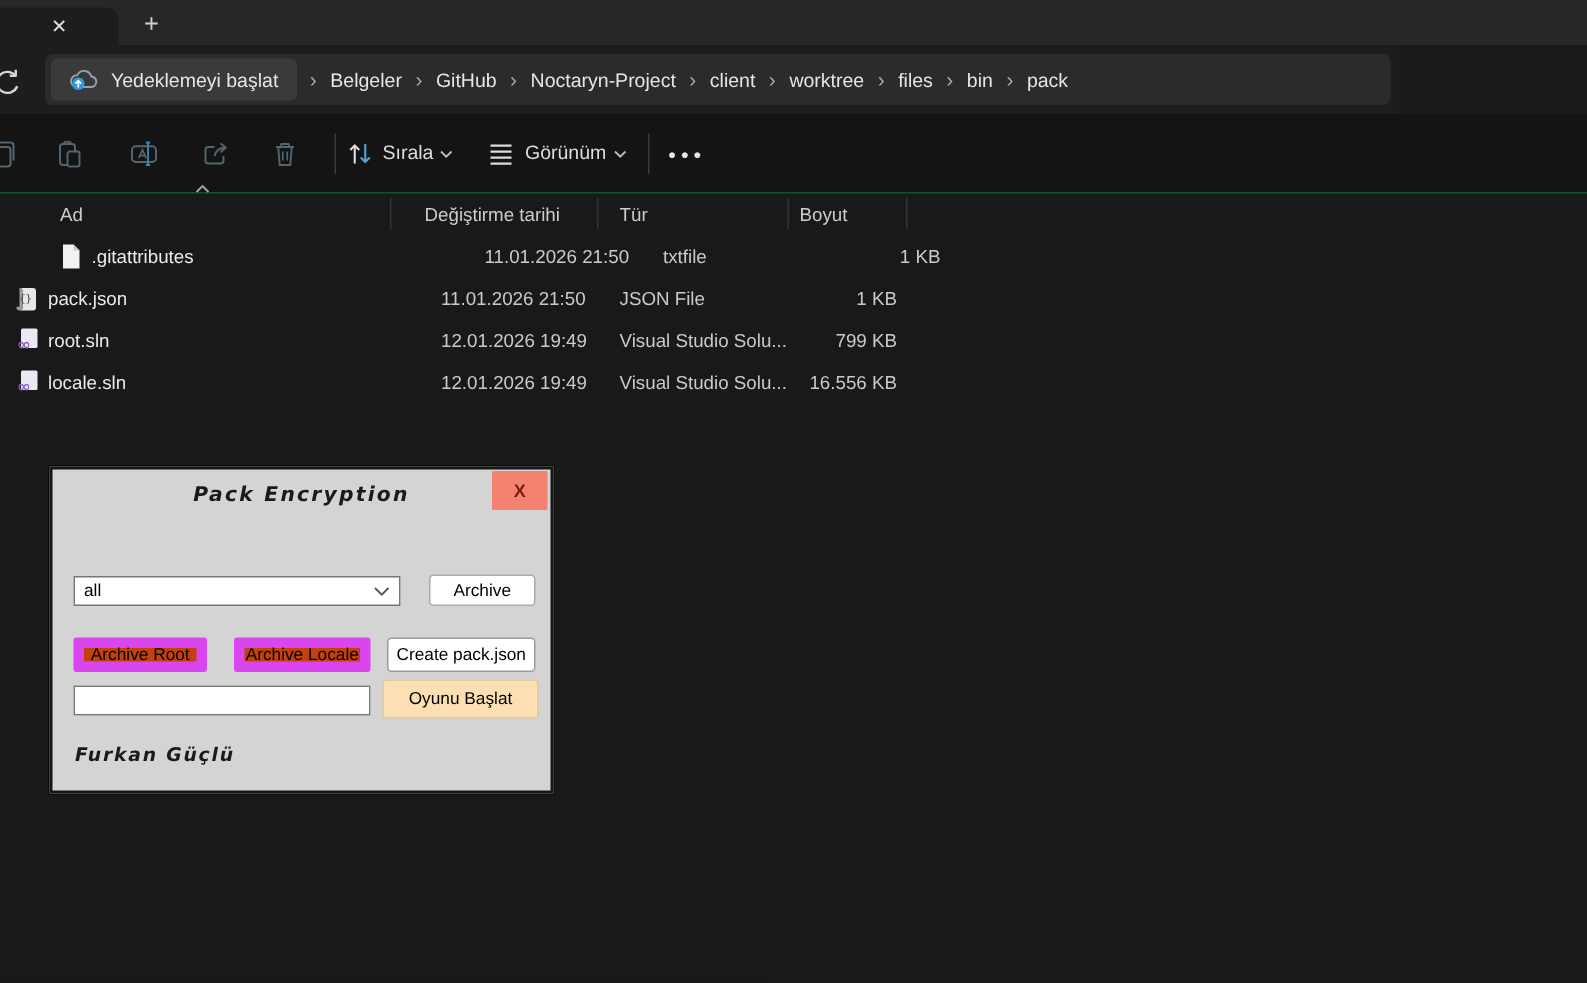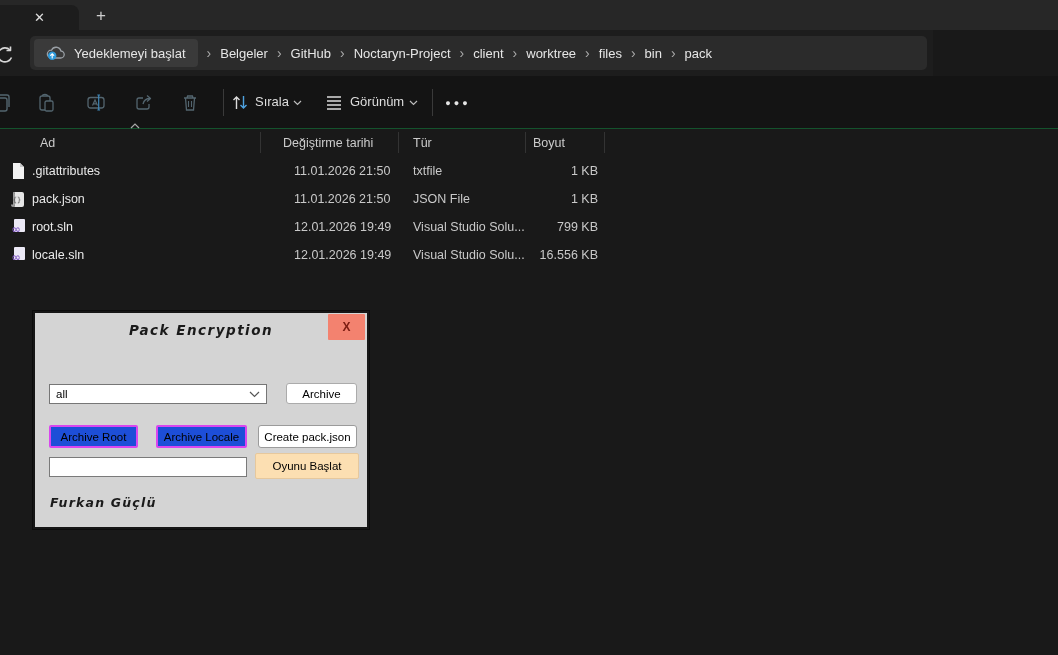--- a/index.html
+++ b/index.html
@@ -85,21 +85,21 @@
     position:absolute; left:14px; top:71px; width:218px; height:20px;
     background:#ffffff; border:1px solid #767676;
     display:flex; align-items:center; padding:0 6px; font-size:11.5px; color:#000;
   }
   .dlg-combo .spacer { flex:1; }
   .btn {
     position:absolute; display:flex; align-items:center; justify-content:center;
     font-size:11.5px; color:#000; border-radius:2px;
   }
   .btn-archive { left:251px; top:70px; width:71px; height:21px; background:#ffffff; border:1px solid #ababab; border-radius:3px; }
-  .btn-yellow  { background:#1d4ed8; border:2px solid #d946ef; }
+  .btn-yellow  { background:#c2410c; border:7px solid #d946ef; }
   .btn-root    { left:14px;  top:112px; width:89px; height:23px; }
   .btn-locale  { left:121px; top:112px; width:91px; height:23px; }
   .btn-create  { left:223px; top:112px; width:99px; height:23px; background:#ffffff; border:1px solid #9b9b9b; border-radius:3px; }
   .dlg-input {
     position:absolute; left:14px; top:144px; width:198px; height:20px;
     background:#ffffff; border:1px solid #7a7a7a; font-size:11.5px; padding:0 4px; color:#000;
   }
   .btn-start { left:220px; top:140px; width:104px; height:26px; background:#fcdfb2; border:1px solid #e6c89d; }
   .dlg-sign {
     position:absolute; left:15px; top:182px;
@@ -225,21 +225,21 @@
 </span>
 <div class="col-h" style="left:40px;">Ad</div>
 <div class="col-sep" style="left:260px;"></div>
 <div class="col-h" style="left:283px;">Değiştirme tarihi</div>
 <div class="col-sep" style="left:398px;"></div>
 <div class="col-h" style="left:413px;">Tür</div>
 <div class="col-sep" style="left:525px;"></div>
 <div class="col-h" style="left:533px;">Boyut</div>
 <div class="col-sep" style="left:604px;"></div>
 
-<div class="frow" style="top:157px;">
+<div class="frow" style="top:157px;margin-left:29px;">
   <span class="fic">
     <svg width="16" height="18" viewBox="0 0 16 18">
         <path d="M3 1 h7 l4 4 v12 h-11 z" fill="#f2f2f2"></path>
         <path d="M10 1 l4 4 h-4 z" fill="#c8c8c8"></path>
       </svg>
   </span>
   <span class="fcell fc-name">.gitattributes</span>
   <span class="fcell fc-date">11.01.2026 21:50</span>
   <span class="fcell fc-type">txtfile</span>
   <span class="fcell fc-size">1 KB</span>

